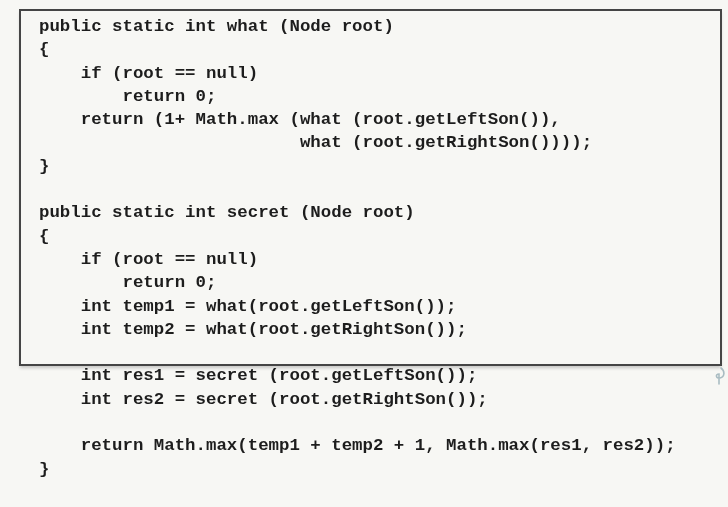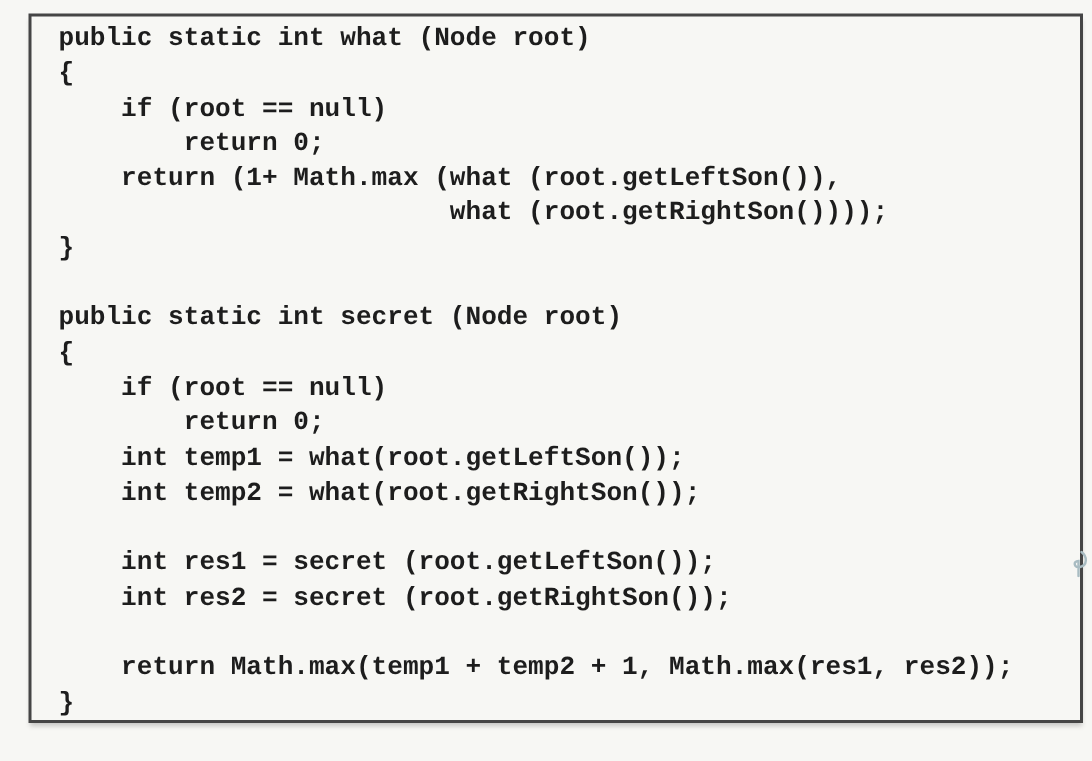--- a/index.html
+++ b/index.html
@@ -13,21 +13,21 @@
   body{
     width:728px;height:507px;
     background:var(--bg);
     position:relative;
     overflow:hidden;
     font-family:"Liberation Mono","DejaVu Sans Mono",monospace;
   }
   .code-box{
     position:absolute;
     left:19px;top:9px;
-    width:703px;height:473px;
+    width:703px;height:357px;
     border:2px solid var(--border);
     background:var(--bg);
     box-shadow:0 3px 3px -1px rgba(60,60,60,0.25);
   }
   pre.code{
     margin:0;
     padding:4px 0 0 18px;
     font-family:"Liberation Mono","DejaVu Sans Mono",monospace;
     font-size:17.4px;
     font-weight:700;

